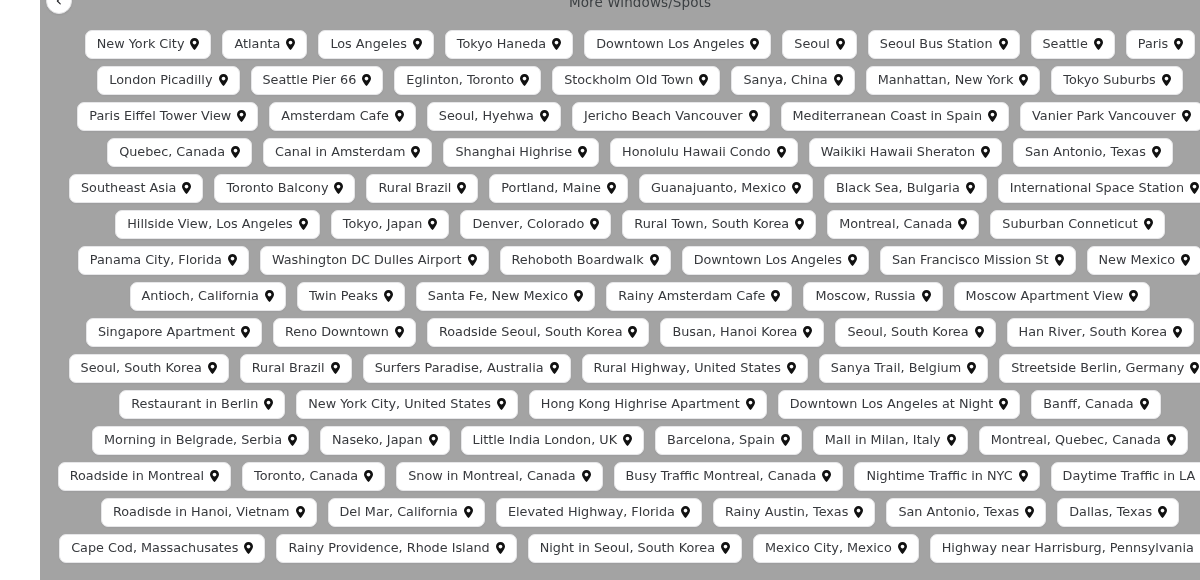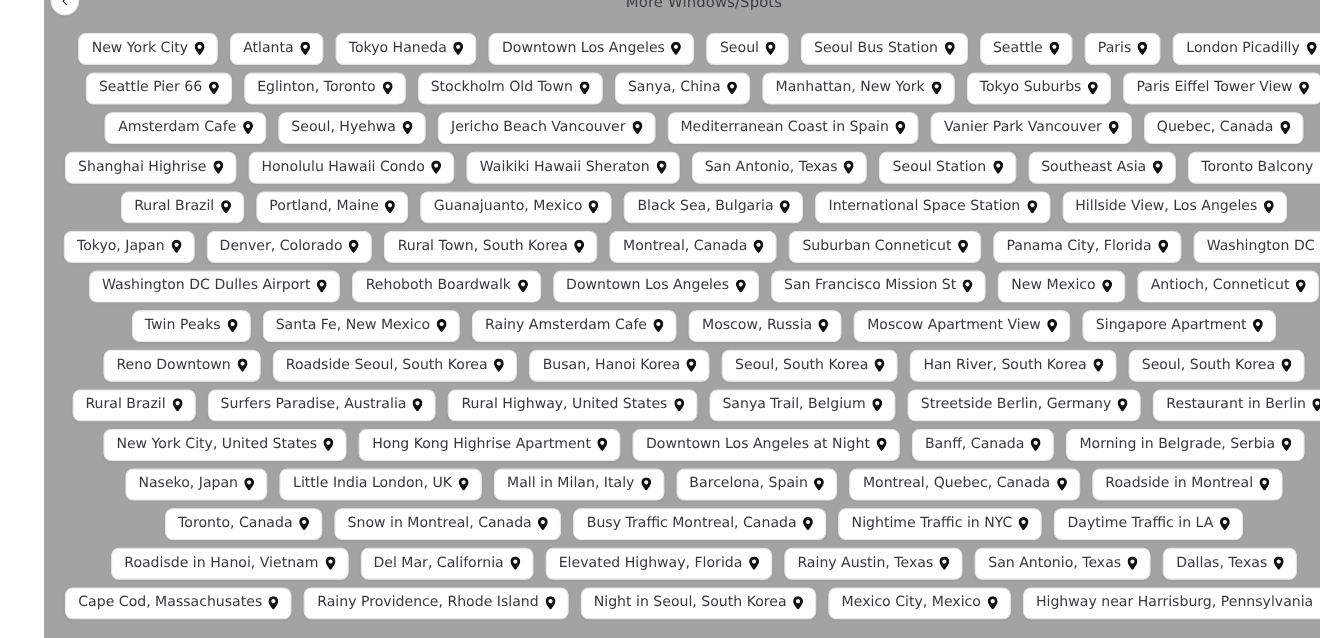--- a/index.html
+++ b/index.html
@@ -135,20 +135,26 @@
           <span class="pin-icon"><svg viewBox="0 0 384 512" width="9" height="12" aria-hidden="true">
               <path fill="#111111" d="M192 0C86 0 0 86 0 192c0 87.4 117 243 166.9 303.9 13 15.9 37.2 15.9 50.2 0C267 435 384 279.4 384 192 384 86 298 0 192 0zm0 272c-44.2 0-80-35.8-80-80s35.8-80 80-80 80 35.8 80 80-35.8 80-80 80z"></path>
             </svg></span>
         </div>
         <div class="spot-pill" title="Atlanta">
           <span class="spot-label">Atlanta</span>
           <span class="pin-icon"><svg viewBox="0 0 384 512" width="9" height="12" aria-hidden="true">
               <path fill="#111111" d="M192 0C86 0 0 86 0 192c0 87.4 117 243 166.9 303.9 13 15.9 37.2 15.9 50.2 0C267 435 384 279.4 384 192 384 86 298 0 192 0zm0 272c-44.2 0-80-35.8-80-80s35.8-80 80-80 80 35.8 80 80-35.8 80-80 80z"></path>
             </svg></span>
         </div>
+        <div class="spot-pill" title="Los Angeles">
+          <span class="spot-label">Los Angeles</span>
+          <span class="pin-icon"><svg viewBox="0 0 384 512" width="9" height="12" aria-hidden="true">
+              <path fill="#111111" d="M192 0C86 0 0 86 0 192c0 87.4 117 243 166.9 303.9 13 15.9 37.2 15.9 50.2 0C267 435 384 279.4 384 192 384 86 298 0 192 0zm0 272c-44.2 0-80-35.8-80-80s35.8-80 80-80 80 35.8 80 80-35.8 80-80 80z"></path>
+            </svg></span>
+        </div>
         <div class="spot-pill" title="Tokyo Haneda">
           <span class="spot-label">Tokyo Haneda</span>
           <span class="pin-icon"><svg viewBox="0 0 384 512" width="9" height="12" aria-hidden="true">
               <path fill="#111111" d="M192 0C86 0 0 86 0 192c0 87.4 117 243 166.9 303.9 13 15.9 37.2 15.9 50.2 0C267 435 384 279.4 384 192 384 86 298 0 192 0zm0 272c-44.2 0-80-35.8-80-80s35.8-80 80-80 80 35.8 80 80-35.8 80-80 80z"></path>
             </svg></span>
         </div>
         <div class="spot-pill" title="Downtown Los Angeles">
           <span class="spot-label">Downtown Los Angeles</span>
           <span class="pin-icon"><svg viewBox="0 0 384 512" width="9" height="12" aria-hidden="true">
               <path fill="#111111" d="M192 0C86 0 0 86 0 192c0 87.4 117 243 166.9 303.9 13 15.9 37.2 15.9 50.2 0C267 435 384 279.4 384 192 384 86 298 0 192 0zm0 272c-44.2 0-80-35.8-80-80s35.8-80 80-80 80 35.8 80 80-35.8 80-80 80z"></path>
@@ -255,20 +261,26 @@
           <span class="pin-icon"><svg viewBox="0 0 384 512" width="9" height="12" aria-hidden="true">
               <path fill="#111111" d="M192 0C86 0 0 86 0 192c0 87.4 117 243 166.9 303.9 13 15.9 37.2 15.9 50.2 0C267 435 384 279.4 384 192 384 86 298 0 192 0zm0 272c-44.2 0-80-35.8-80-80s35.8-80 80-80 80 35.8 80 80-35.8 80-80 80z"></path>
             </svg></span>
         </div>
         <div class="spot-pill" title="Quebec, Canada">
           <span class="spot-label">Quebec, Canada</span>
           <span class="pin-icon"><svg viewBox="0 0 384 512" width="9" height="12" aria-hidden="true">
               <path fill="#111111" d="M192 0C86 0 0 86 0 192c0 87.4 117 243 166.9 303.9 13 15.9 37.2 15.9 50.2 0C267 435 384 279.4 384 192 384 86 298 0 192 0zm0 272c-44.2 0-80-35.8-80-80s35.8-80 80-80 80 35.8 80 80-35.8 80-80 80z"></path>
             </svg></span>
         </div>
+        <div class="spot-pill" title="Canal in Amsterdam">
+          <span class="spot-label">Canal in Amsterdam</span>
+          <span class="pin-icon"><svg viewBox="0 0 384 512" width="9" height="12" aria-hidden="true">
+              <path fill="#111111" d="M192 0C86 0 0 86 0 192c0 87.4 117 243 166.9 303.9 13 15.9 37.2 15.9 50.2 0C267 435 384 279.4 384 192 384 86 298 0 192 0zm0 272c-44.2 0-80-35.8-80-80s35.8-80 80-80 80 35.8 80 80-35.8 80-80 80z"></path>
+            </svg></span>
+        </div>
         <div class="spot-pill" title="Shanghai Highrise">
           <span class="spot-label">Shanghai Highrise</span>
           <span class="pin-icon"><svg viewBox="0 0 384 512" width="9" height="12" aria-hidden="true">
               <path fill="#111111" d="M192 0C86 0 0 86 0 192c0 87.4 117 243 166.9 303.9 13 15.9 37.2 15.9 50.2 0C267 435 384 279.4 384 192 384 86 298 0 192 0zm0 272c-44.2 0-80-35.8-80-80s35.8-80 80-80 80 35.8 80 80-35.8 80-80 80z"></path>
             </svg></span>
         </div>
         <div class="spot-pill" title="Honolulu Hawaii Condo">
           <span class="spot-label">Honolulu Hawaii Condo</span>
           <span class="pin-icon"><svg viewBox="0 0 384 512" width="9" height="12" aria-hidden="true">
               <path fill="#111111" d="M192 0C86 0 0 86 0 192c0 87.4 117 243 166.9 303.9 13 15.9 37.2 15.9 50.2 0C267 435 384 279.4 384 192 384 86 298 0 192 0zm0 272c-44.2 0-80-35.8-80-80s35.8-80 80-80 80 35.8 80 80-35.8 80-80 80z"></path>
@@ -279,26 +291,20 @@
           <span class="pin-icon"><svg viewBox="0 0 384 512" width="9" height="12" aria-hidden="true">
               <path fill="#111111" d="M192 0C86 0 0 86 0 192c0 87.4 117 243 166.9 303.9 13 15.9 37.2 15.9 50.2 0C267 435 384 279.4 384 192 384 86 298 0 192 0zm0 272c-44.2 0-80-35.8-80-80s35.8-80 80-80 80 35.8 80 80-35.8 80-80 80z"></path>
             </svg></span>
         </div>
         <div class="spot-pill" title="San Antonio, Texas">
           <span class="spot-label">San Antonio, Texas</span>
           <span class="pin-icon"><svg viewBox="0 0 384 512" width="9" height="12" aria-hidden="true">
               <path fill="#111111" d="M192 0C86 0 0 86 0 192c0 87.4 117 243 166.9 303.9 13 15.9 37.2 15.9 50.2 0C267 435 384 279.4 384 192 384 86 298 0 192 0zm0 272c-44.2 0-80-35.8-80-80s35.8-80 80-80 80 35.8 80 80-35.8 80-80 80z"></path>
             </svg></span>
         </div>
-        <div class="spot-pill" title="Seoul Station">
-          <span class="spot-label">Seoul Station</span>
-          <span class="pin-icon"><svg viewBox="0 0 384 512" width="9" height="12" aria-hidden="true">
-              <path fill="#111111" d="M192 0C86 0 0 86 0 192c0 87.4 117 243 166.9 303.9 13 15.9 37.2 15.9 50.2 0C267 435 384 279.4 384 192 384 86 298 0 192 0zm0 272c-44.2 0-80-35.8-80-80s35.8-80 80-80 80 35.8 80 80-35.8 80-80 80z"></path>
-            </svg></span>
-        </div>
         <div class="spot-pill" title="Southeast Asia">
           <span class="spot-label">Southeast Asia</span>
           <span class="pin-icon"><svg viewBox="0 0 384 512" width="9" height="12" aria-hidden="true">
               <path fill="#111111" d="M192 0C86 0 0 86 0 192c0 87.4 117 243 166.9 303.9 13 15.9 37.2 15.9 50.2 0C267 435 384 279.4 384 192 384 86 298 0 192 0zm0 272c-44.2 0-80-35.8-80-80s35.8-80 80-80 80 35.8 80 80-35.8 80-80 80z"></path>
             </svg></span>
         </div>
         <div class="spot-pill" title="Toronto Balcony">
           <span class="spot-label">Toronto Balcony</span>
           <span class="pin-icon"><svg viewBox="0 0 384 512" width="9" height="12" aria-hidden="true">
               <path fill="#111111" d="M192 0C86 0 0 86 0 192c0 87.4 117 243 166.9 303.9 13 15.9 37.2 15.9 50.2 0C267 435 384 279.4 384 192 384 86 298 0 192 0zm0 272c-44.2 0-80-35.8-80-80s35.8-80 80-80 80 35.8 80 80-35.8 80-80 80z"></path>
@@ -369,26 +375,20 @@
           <span class="pin-icon"><svg viewBox="0 0 384 512" width="9" height="12" aria-hidden="true">
               <path fill="#111111" d="M192 0C86 0 0 86 0 192c0 87.4 117 243 166.9 303.9 13 15.9 37.2 15.9 50.2 0C267 435 384 279.4 384 192 384 86 298 0 192 0zm0 272c-44.2 0-80-35.8-80-80s35.8-80 80-80 80 35.8 80 80-35.8 80-80 80z"></path>
             </svg></span>
         </div>
         <div class="spot-pill" title="Panama City, Florida">
           <span class="spot-label">Panama City, Florida</span>
           <span class="pin-icon"><svg viewBox="0 0 384 512" width="9" height="12" aria-hidden="true">
               <path fill="#111111" d="M192 0C86 0 0 86 0 192c0 87.4 117 243 166.9 303.9 13 15.9 37.2 15.9 50.2 0C267 435 384 279.4 384 192 384 86 298 0 192 0zm0 272c-44.2 0-80-35.8-80-80s35.8-80 80-80 80 35.8 80 80-35.8 80-80 80z"></path>
             </svg></span>
         </div>
-        <div class="spot-pill" title="Washington DC">
-          <span class="spot-label">Washington DC</span>
-          <span class="pin-icon"><svg viewBox="0 0 384 512" width="9" height="12" aria-hidden="true">
-              <path fill="#111111" d="M192 0C86 0 0 86 0 192c0 87.4 117 243 166.9 303.9 13 15.9 37.2 15.9 50.2 0C267 435 384 279.4 384 192 384 86 298 0 192 0zm0 272c-44.2 0-80-35.8-80-80s35.8-80 80-80 80 35.8 80 80-35.8 80-80 80z"></path>
-            </svg></span>
-        </div>
         <div class="spot-pill" title="Washington DC Dulles Airport">
           <span class="spot-label">Washington DC Dulles Airport</span>
           <span class="pin-icon"><svg viewBox="0 0 384 512" width="9" height="12" aria-hidden="true">
               <path fill="#111111" d="M192 0C86 0 0 86 0 192c0 87.4 117 243 166.9 303.9 13 15.9 37.2 15.9 50.2 0C267 435 384 279.4 384 192 384 86 298 0 192 0zm0 272c-44.2 0-80-35.8-80-80s35.8-80 80-80 80 35.8 80 80-35.8 80-80 80z"></path>
             </svg></span>
         </div>
         <div class="spot-pill" title="Rehoboth Boardwalk">
           <span class="spot-label">Rehoboth Boardwalk</span>
           <span class="pin-icon"><svg viewBox="0 0 384 512" width="9" height="12" aria-hidden="true">
               <path fill="#111111" d="M192 0C86 0 0 86 0 192c0 87.4 117 243 166.9 303.9 13 15.9 37.2 15.9 50.2 0C267 435 384 279.4 384 192 384 86 298 0 192 0zm0 272c-44.2 0-80-35.8-80-80s35.8-80 80-80 80 35.8 80 80-35.8 80-80 80z"></path>
@@ -406,21 +406,21 @@
               <path fill="#111111" d="M192 0C86 0 0 86 0 192c0 87.4 117 243 166.9 303.9 13 15.9 37.2 15.9 50.2 0C267 435 384 279.4 384 192 384 86 298 0 192 0zm0 272c-44.2 0-80-35.8-80-80s35.8-80 80-80 80 35.8 80 80-35.8 80-80 80z"></path>
             </svg></span>
         </div>
         <div class="spot-pill" title="New Mexico">
           <span class="spot-label">New Mexico</span>
           <span class="pin-icon"><svg viewBox="0 0 384 512" width="9" height="12" aria-hidden="true">
               <path fill="#111111" d="M192 0C86 0 0 86 0 192c0 87.4 117 243 166.9 303.9 13 15.9 37.2 15.9 50.2 0C267 435 384 279.4 384 192 384 86 298 0 192 0zm0 272c-44.2 0-80-35.8-80-80s35.8-80 80-80 80 35.8 80 80-35.8 80-80 80z"></path>
             </svg></span>
         </div>
         <div class="spot-pill" title="Antioch, California">
-          <span class="spot-label">Antioch, Conneticut</span>
+          <span class="spot-label">Antioch, California</span>
           <span class="pin-icon"><svg viewBox="0 0 384 512" width="9" height="12" aria-hidden="true">
               <path fill="#111111" d="M192 0C86 0 0 86 0 192c0 87.4 117 243 166.9 303.9 13 15.9 37.2 15.9 50.2 0C267 435 384 279.4 384 192 384 86 298 0 192 0zm0 272c-44.2 0-80-35.8-80-80s35.8-80 80-80 80 35.8 80 80-35.8 80-80 80z"></path>
             </svg></span>
         </div>
         <div class="spot-pill" title="Twin Peaks">
           <span class="spot-label">Twin Peaks</span>
           <span class="pin-icon"><svg viewBox="0 0 384 512" width="9" height="12" aria-hidden="true">
               <path fill="#111111" d="M192 0C86 0 0 86 0 192c0 87.4 117 243 166.9 303.9 13 15.9 37.2 15.9 50.2 0C267 435 384 279.4 384 192 384 86 298 0 192 0zm0 272c-44.2 0-80-35.8-80-80s35.8-80 80-80 80 35.8 80 80-35.8 80-80 80z"></path>
             </svg></span>
         </div>
@@ -561,32 +561,32 @@
           <span class="pin-icon"><svg viewBox="0 0 384 512" width="9" height="12" aria-hidden="true">
               <path fill="#111111" d="M192 0C86 0 0 86 0 192c0 87.4 117 243 166.9 303.9 13 15.9 37.2 15.9 50.2 0C267 435 384 279.4 384 192 384 86 298 0 192 0zm0 272c-44.2 0-80-35.8-80-80s35.8-80 80-80 80 35.8 80 80-35.8 80-80 80z"></path>
             </svg></span>
         </div>
         <div class="spot-pill" title="Little India London, UK">
           <span class="spot-label">Little India London, UK</span>
           <span class="pin-icon"><svg viewBox="0 0 384 512" width="9" height="12" aria-hidden="true">
               <path fill="#111111" d="M192 0C86 0 0 86 0 192c0 87.4 117 243 166.9 303.9 13 15.9 37.2 15.9 50.2 0C267 435 384 279.4 384 192 384 86 298 0 192 0zm0 272c-44.2 0-80-35.8-80-80s35.8-80 80-80 80 35.8 80 80-35.8 80-80 80z"></path>
             </svg></span>
         </div>
+        <div class="spot-pill" title="Barcelona, Spain">
+          <span class="spot-label">Barcelona, Spain</span>
+          <span class="pin-icon"><svg viewBox="0 0 384 512" width="9" height="12" aria-hidden="true">
+              <path fill="#111111" d="M192 0C86 0 0 86 0 192c0 87.4 117 243 166.9 303.9 13 15.9 37.2 15.9 50.2 0C267 435 384 279.4 384 192 384 86 298 0 192 0zm0 272c-44.2 0-80-35.8-80-80s35.8-80 80-80 80 35.8 80 80-35.8 80-80 80z"></path>
+            </svg></span>
+        </div>
         <div class="spot-pill" title="Mall in Milan, Italy">
           <span class="spot-label">Mall in Milan, Italy</span>
           <span class="pin-icon"><svg viewBox="0 0 384 512" width="9" height="12" aria-hidden="true">
               <path fill="#111111" d="M192 0C86 0 0 86 0 192c0 87.4 117 243 166.9 303.9 13 15.9 37.2 15.9 50.2 0C267 435 384 279.4 384 192 384 86 298 0 192 0zm0 272c-44.2 0-80-35.8-80-80s35.8-80 80-80 80 35.8 80 80-35.8 80-80 80z"></path>
             </svg></span>
         </div>
-        <div class="spot-pill" title="Barcelona, Spain">
-          <span class="spot-label">Barcelona, Spain</span>
-          <span class="pin-icon"><svg viewBox="0 0 384 512" width="9" height="12" aria-hidden="true">
-              <path fill="#111111" d="M192 0C86 0 0 86 0 192c0 87.4 117 243 166.9 303.9 13 15.9 37.2 15.9 50.2 0C267 435 384 279.4 384 192 384 86 298 0 192 0zm0 272c-44.2 0-80-35.8-80-80s35.8-80 80-80 80 35.8 80 80-35.8 80-80 80z"></path>
-            </svg></span>
-        </div>
         <div class="spot-pill" title="Montreal, Quebec, Canada">
           <span class="spot-label">Montreal, Quebec, Canada</span>
           <span class="pin-icon"><svg viewBox="0 0 384 512" width="9" height="12" aria-hidden="true">
               <path fill="#111111" d="M192 0C86 0 0 86 0 192c0 87.4 117 243 166.9 303.9 13 15.9 37.2 15.9 50.2 0C267 435 384 279.4 384 192 384 86 298 0 192 0zm0 272c-44.2 0-80-35.8-80-80s35.8-80 80-80 80 35.8 80 80-35.8 80-80 80z"></path>
             </svg></span>
         </div>
         <div class="spot-pill" title="Roadside in Montreal">
           <span class="spot-label">Roadside in Montreal</span>
           <span class="pin-icon"><svg viewBox="0 0 384 512" width="9" height="12" aria-hidden="true">
               <path fill="#111111" d="M192 0C86 0 0 86 0 192c0 87.4 117 243 166.9 303.9 13 15.9 37.2 15.9 50.2 0C267 435 384 279.4 384 192 384 86 298 0 192 0zm0 272c-44.2 0-80-35.8-80-80s35.8-80 80-80 80 35.8 80 80-35.8 80-80 80z"></path>

